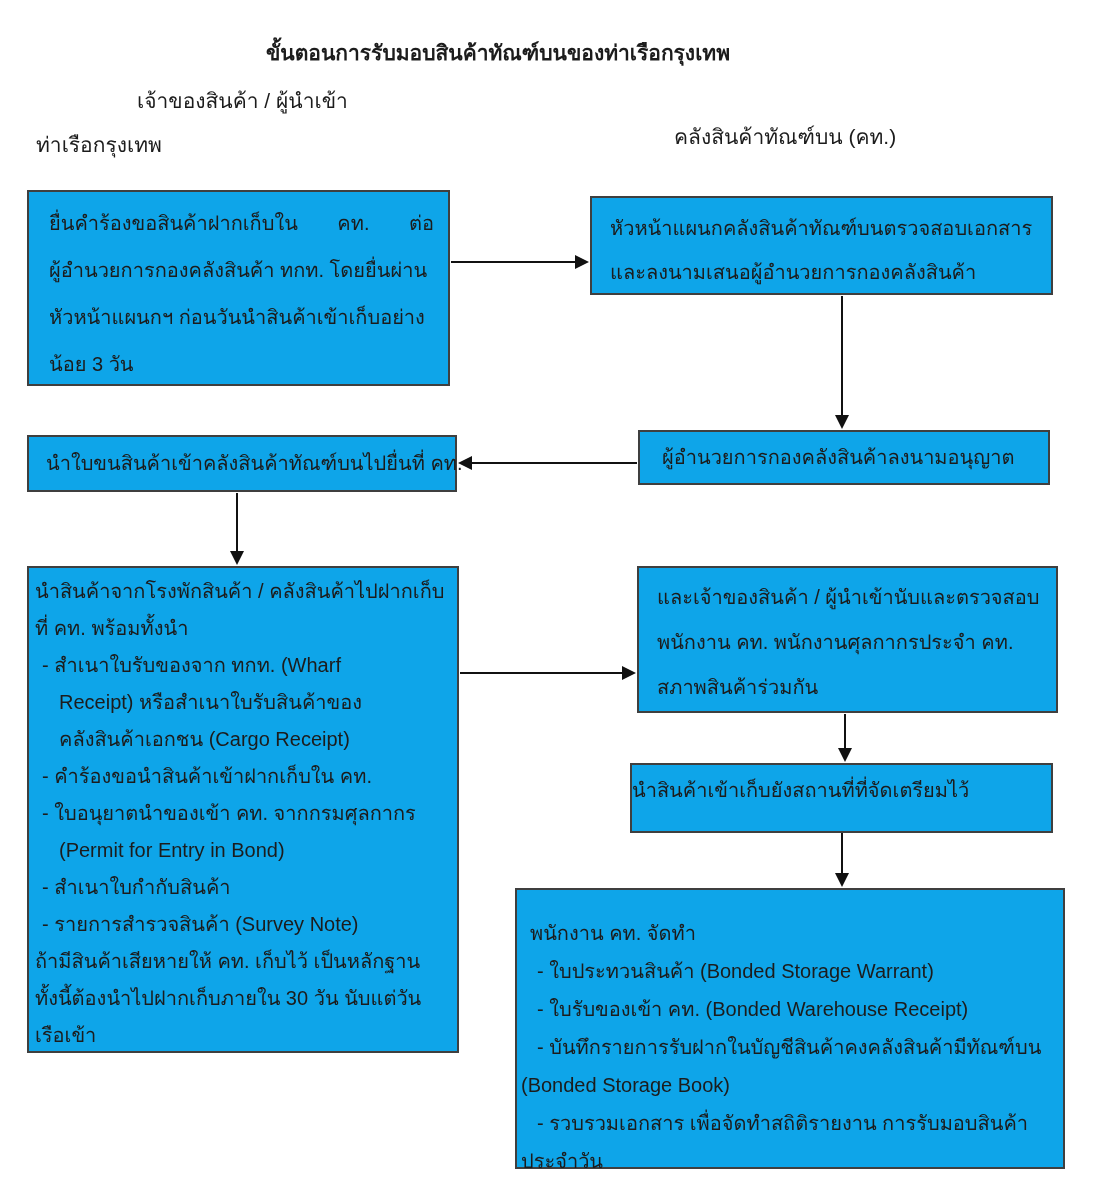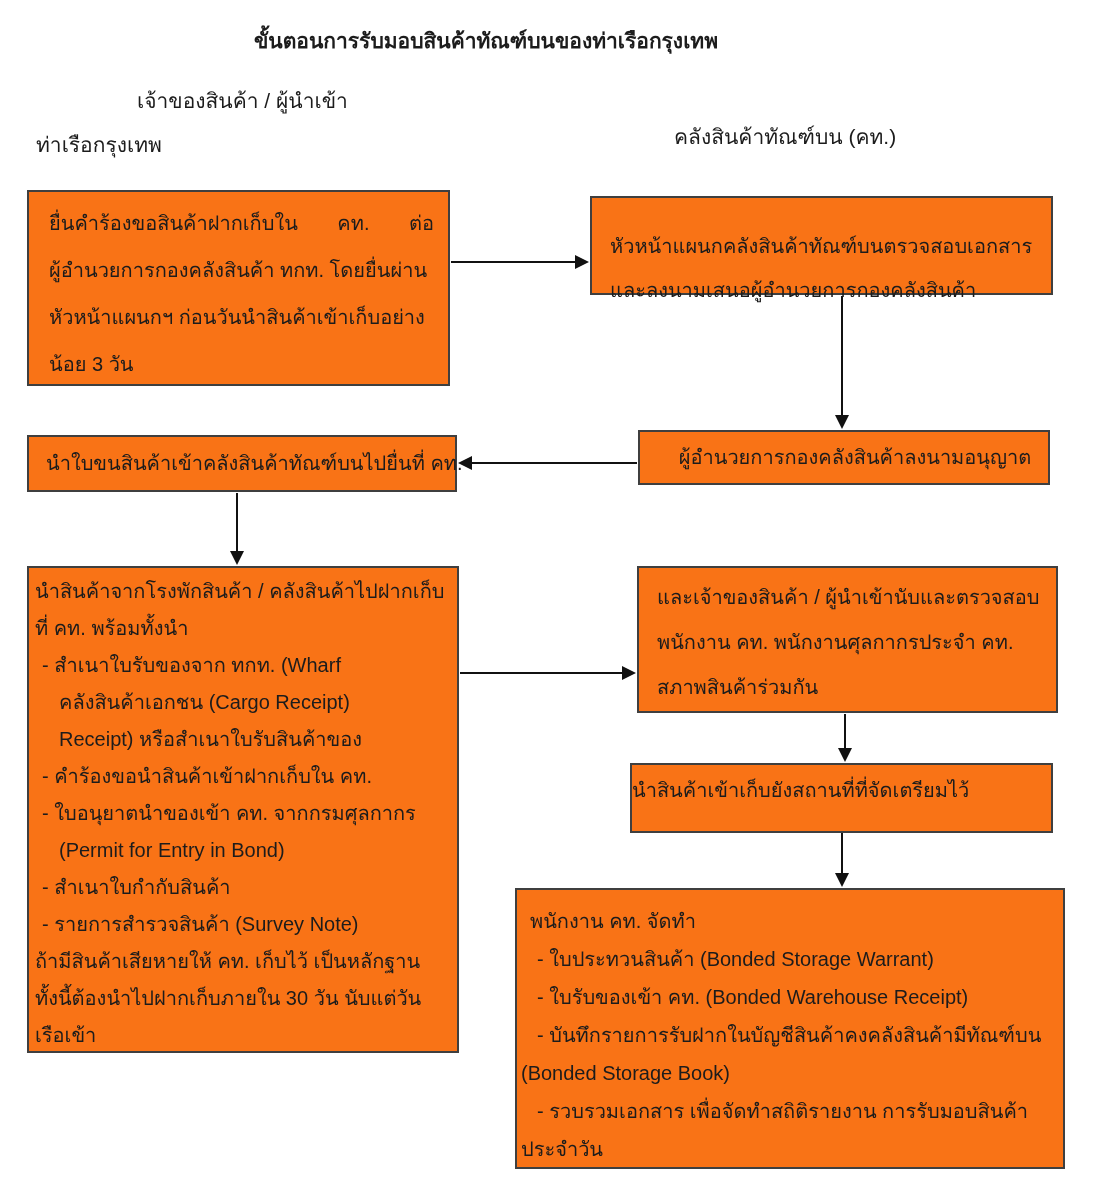--- a/index.html
+++ b/index.html
@@ -18,63 +18,63 @@
     width: 1094px; height: 1199px;
     pointer-events: none;
   }
   .arrows line { stroke: #111111; stroke-width: 2; }
   .arrows .head { fill: #111111; }
 
   .title {
     position: absolute;
     left: 0; top: 20px;
     width: 964px;
-    margin: 4px;
+    margin: 16px;
     text-align: center;
     font-size: 21px;
     font-weight: bold;
     white-space: nowrap;
   }
   .hdr {
     position: absolute;
     font-size: 21px;
     font-weight: normal;
     white-space: nowrap;
   }
   .hdr-owner { left: 137px; top: 84px; }
   .hdr-port { left: 36px; top: 128px; }
   .hdr-warehouse { left: 674px; top: 84px; margin-top: 36px; }
 
   .box {
     position: absolute;
     box-sizing: border-box;
-    background: #f97316;
+    background: #0ea5e9;
     border: 2px solid #3f3f3f;
     font-size: 20px;
     line-height: 38px;
   }
   .ln { white-space: nowrap; }
 
   
   #l1 { left: 27px;  top: 190px; width: 423px; height: 196px; padding: 8px 14px 0 20px; line-height: 47px; }
   #l1 .just { text-align: justify; text-align-last: justify; text-justify: inter-character; white-space: normal; }
   #l2 { left: 27px;  top: 435px; width: 430px; height: 57px;  padding-left: 17px; }
   #l2 .ln { line-height: 53px; }
   #l3 { left: 27px;  top: 566px; width: 432px; height: 487px; padding: 5px 4px 0 6px; line-height: 37px; }
   #l3 .dash { padding-left: 7px; }
   #l3 .cont { padding-left: 24px; }
 
   
-  #r1 { left: 590px; top: 196px; width: 463px; height: 99px;  padding: 26px 8px 0 18px; line-height: 44px; }
-  #r2 { left: 638px; top: 430px; width: 412px; height: 55px;  padding-left: 22px; text-align: center; }
+  #r1 { left: 590px; top: 196px; width: 463px; height: 99px;  padding: 8px 8px 0 18px; line-height: 44px; }
+  #r2 { left: 638px; top: 430px; width: 412px; height: 55px;  padding-left: 22px; }
   #r2 .ln { line-height: 51px; }
   #r3 { left: 637px; top: 566px; width: 421px; height: 147px; padding: 7px 8px 0 18px; line-height: 45px; }
   #r4 { left: 630px; top: 763px; width: 423px; height: 70px;  }
   #r4 .ln { line-height: 51px; }
-  #r5 { left: 515px; top: 888px; width: 550px; height: 281px; padding: 12px 4px 0 4px; line-height: 38px; }
+  #r5 { left: 515px; top: 888px; width: 550px; height: 281px; padding: 24px 4px 0 4px; line-height: 38px; }
   #r5 .intro { padding-left: 9px; }
   #r5 .dash  { padding-left: 16px; }
   #r5 .cont  { padding-left: 0; }
 </style>
 </head>
 <body>
 
 <div class="page">
 
   <svg class="arrows" width="1094" height="1199" viewBox="0 0 1094 1199" xmlns="http://www.w3.org/2000/svg">
@@ -124,22 +124,22 @@
   </div>
 
   <div class="box" id="l2">
     <div class="ln">นำใบขนสินค้าเข้าคลังสินค้าทัณฑ์บนไปยื่นที่ คท.</div>
   </div>
 
   <div class="box" id="l3">
     <div class="ln">นำสินค้าจากโรงพักสินค้า / คลังสินค้าไปฝากเก็บ</div>
     <div class="ln">ที่ คท. พร้อมทั้งนำ</div>
     <div class="ln dash">- สำเนาใบรับของจาก ทกท. (Wharf</div>
+    <div class="ln cont">Receipt) หรือสำเนาใบรับสินค้าของ</div>
     <div class="ln cont">คลังสินค้าเอกชน (Cargo Receipt)</div>
-    <div class="ln cont">Receipt) หรือสำเนาใบรับสินค้าของ</div>
     <div class="ln dash">- คำร้องขอนำสินค้าเข้าฝากเก็บใน คท.</div>
     <div class="ln dash">- ใบอนุยาตนำของเข้า คท. จากกรมศุลกากร</div>
     <div class="ln cont">(Permit for Entry in Bond)</div>
     <div class="ln dash">- สำเนาใบกำกับสินค้า</div>
     <div class="ln dash">- รายการสำรวจสินค้า (Survey Note)</div>
     <div class="ln">ถ้ามีสินค้าเสียหายให้ คท. เก็บไว้ เป็นหลักฐาน</div>
     <div class="ln">ทั้งนี้ต้องนำไปฝากเก็บภายใน 30 วัน นับแต่วัน</div>
     <div class="ln">เรือเข้า</div>
   </div>
 

